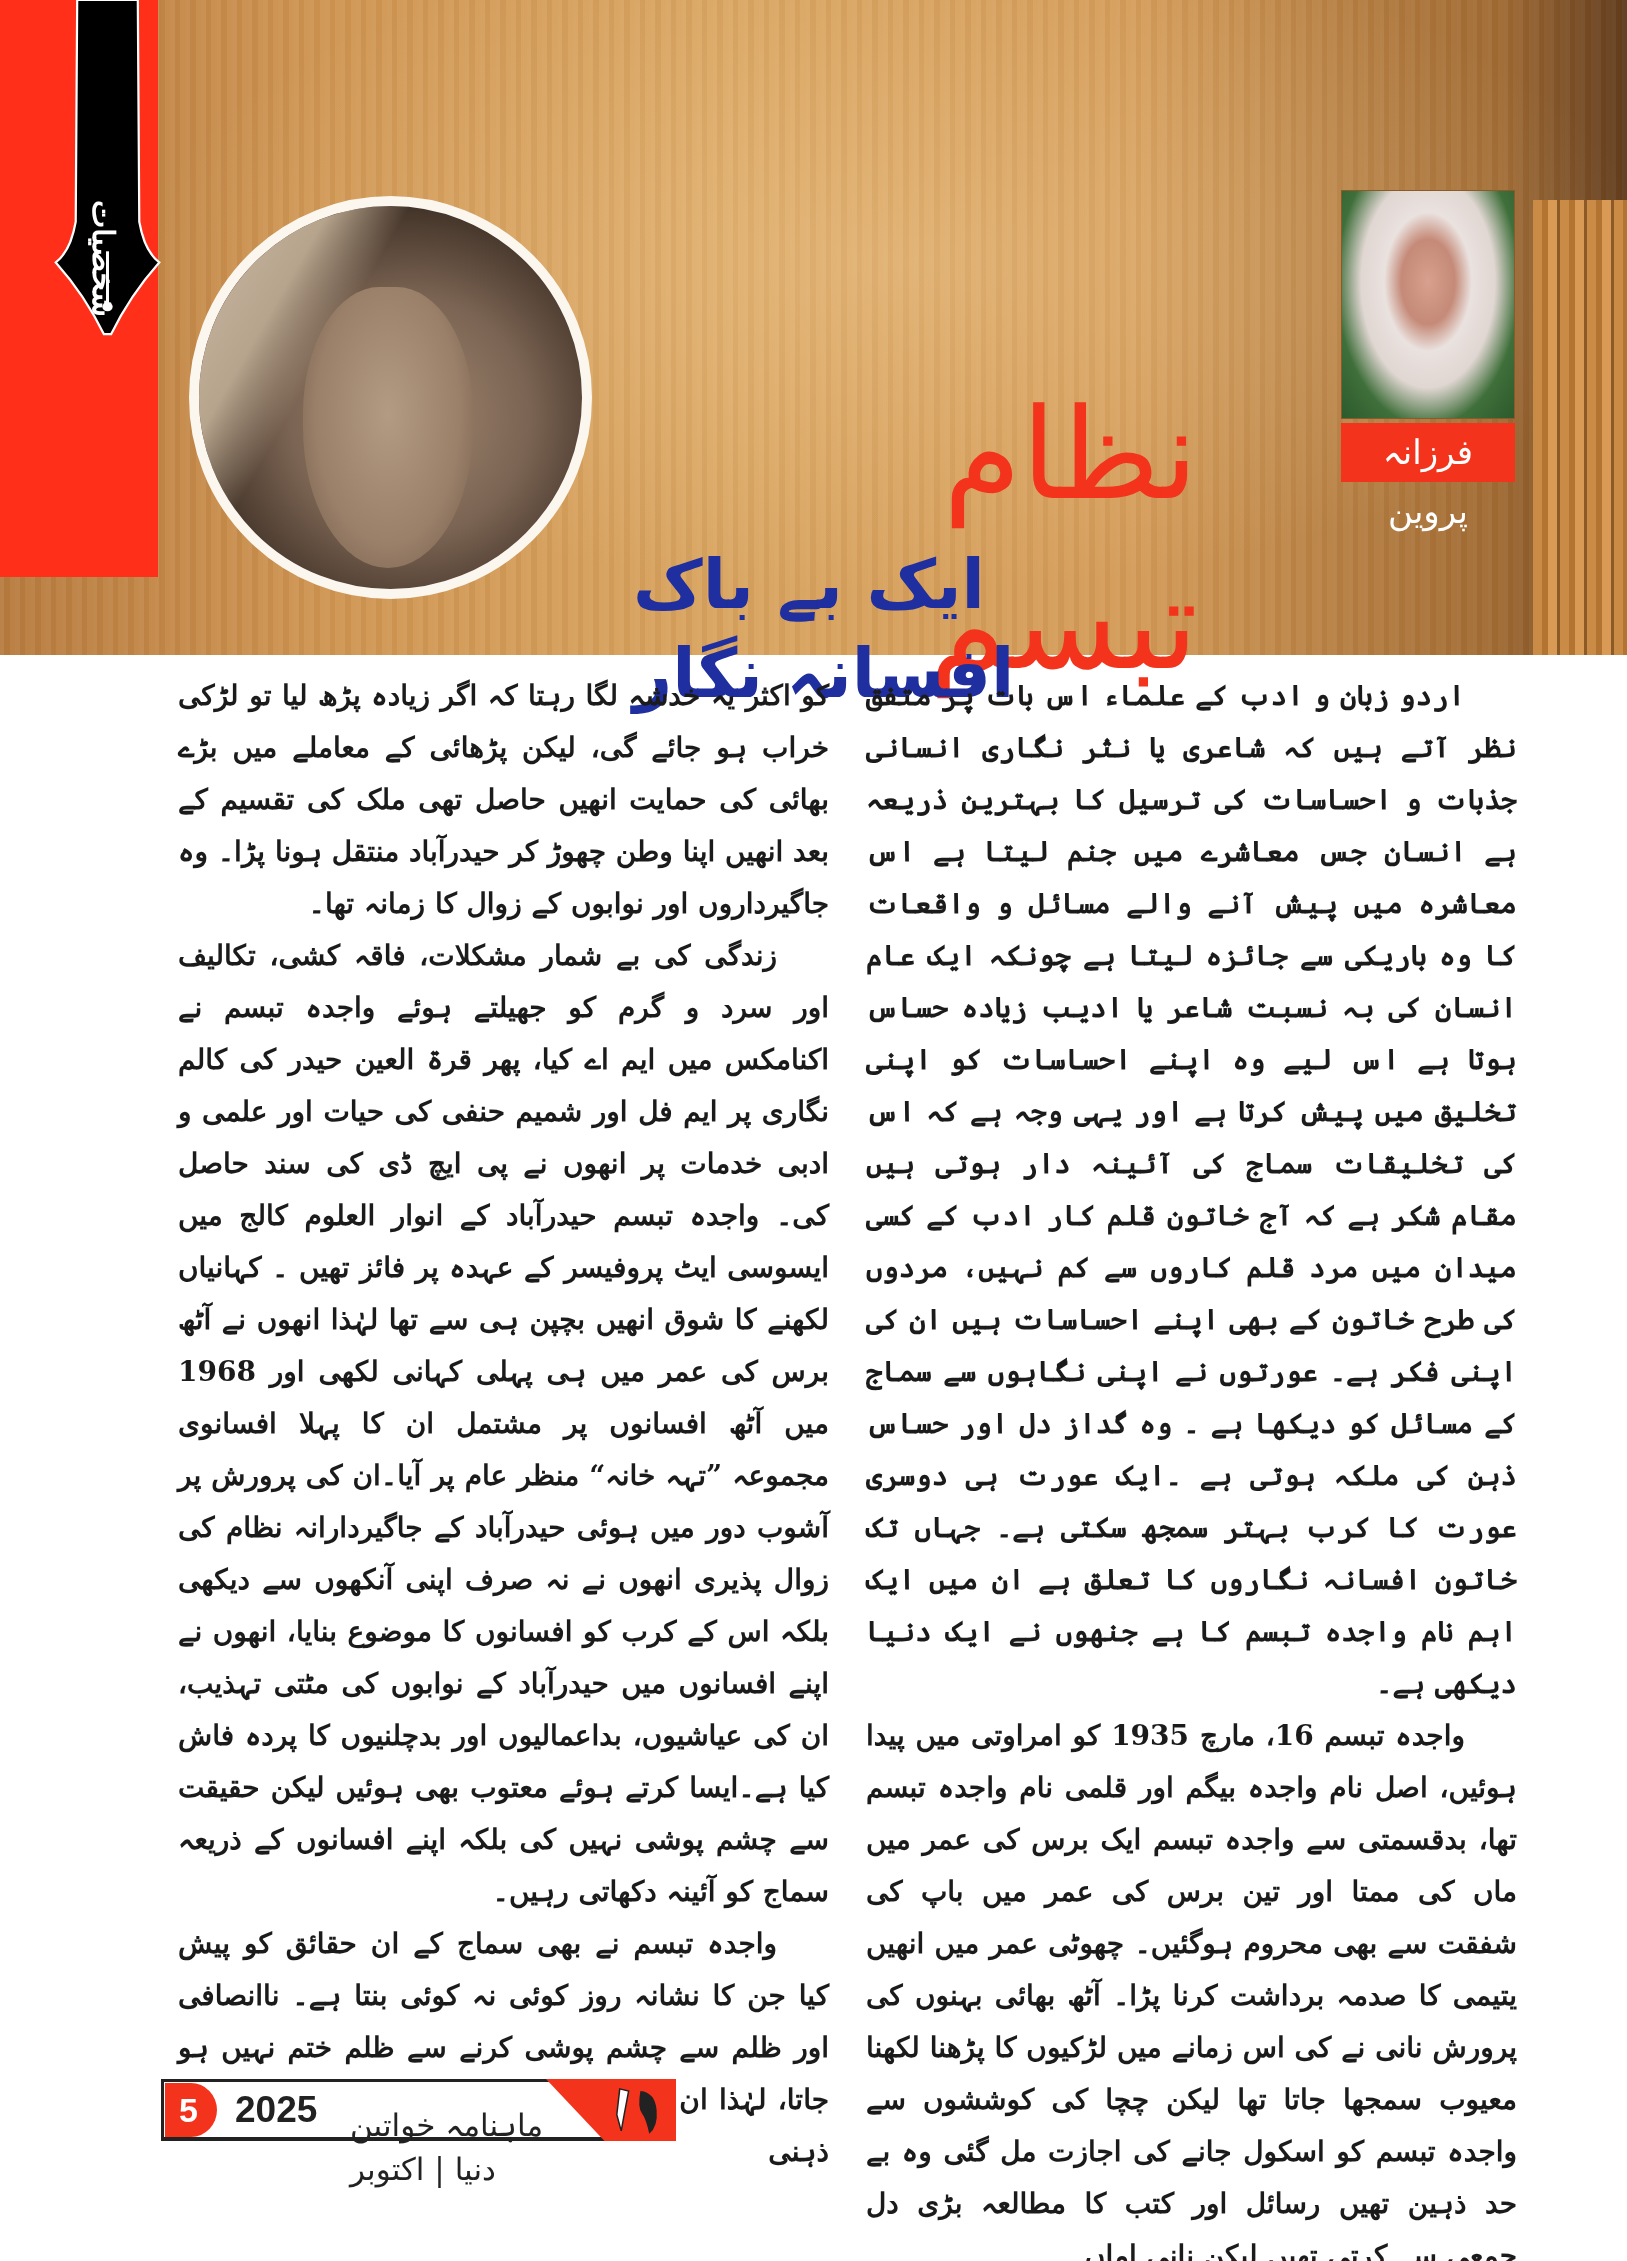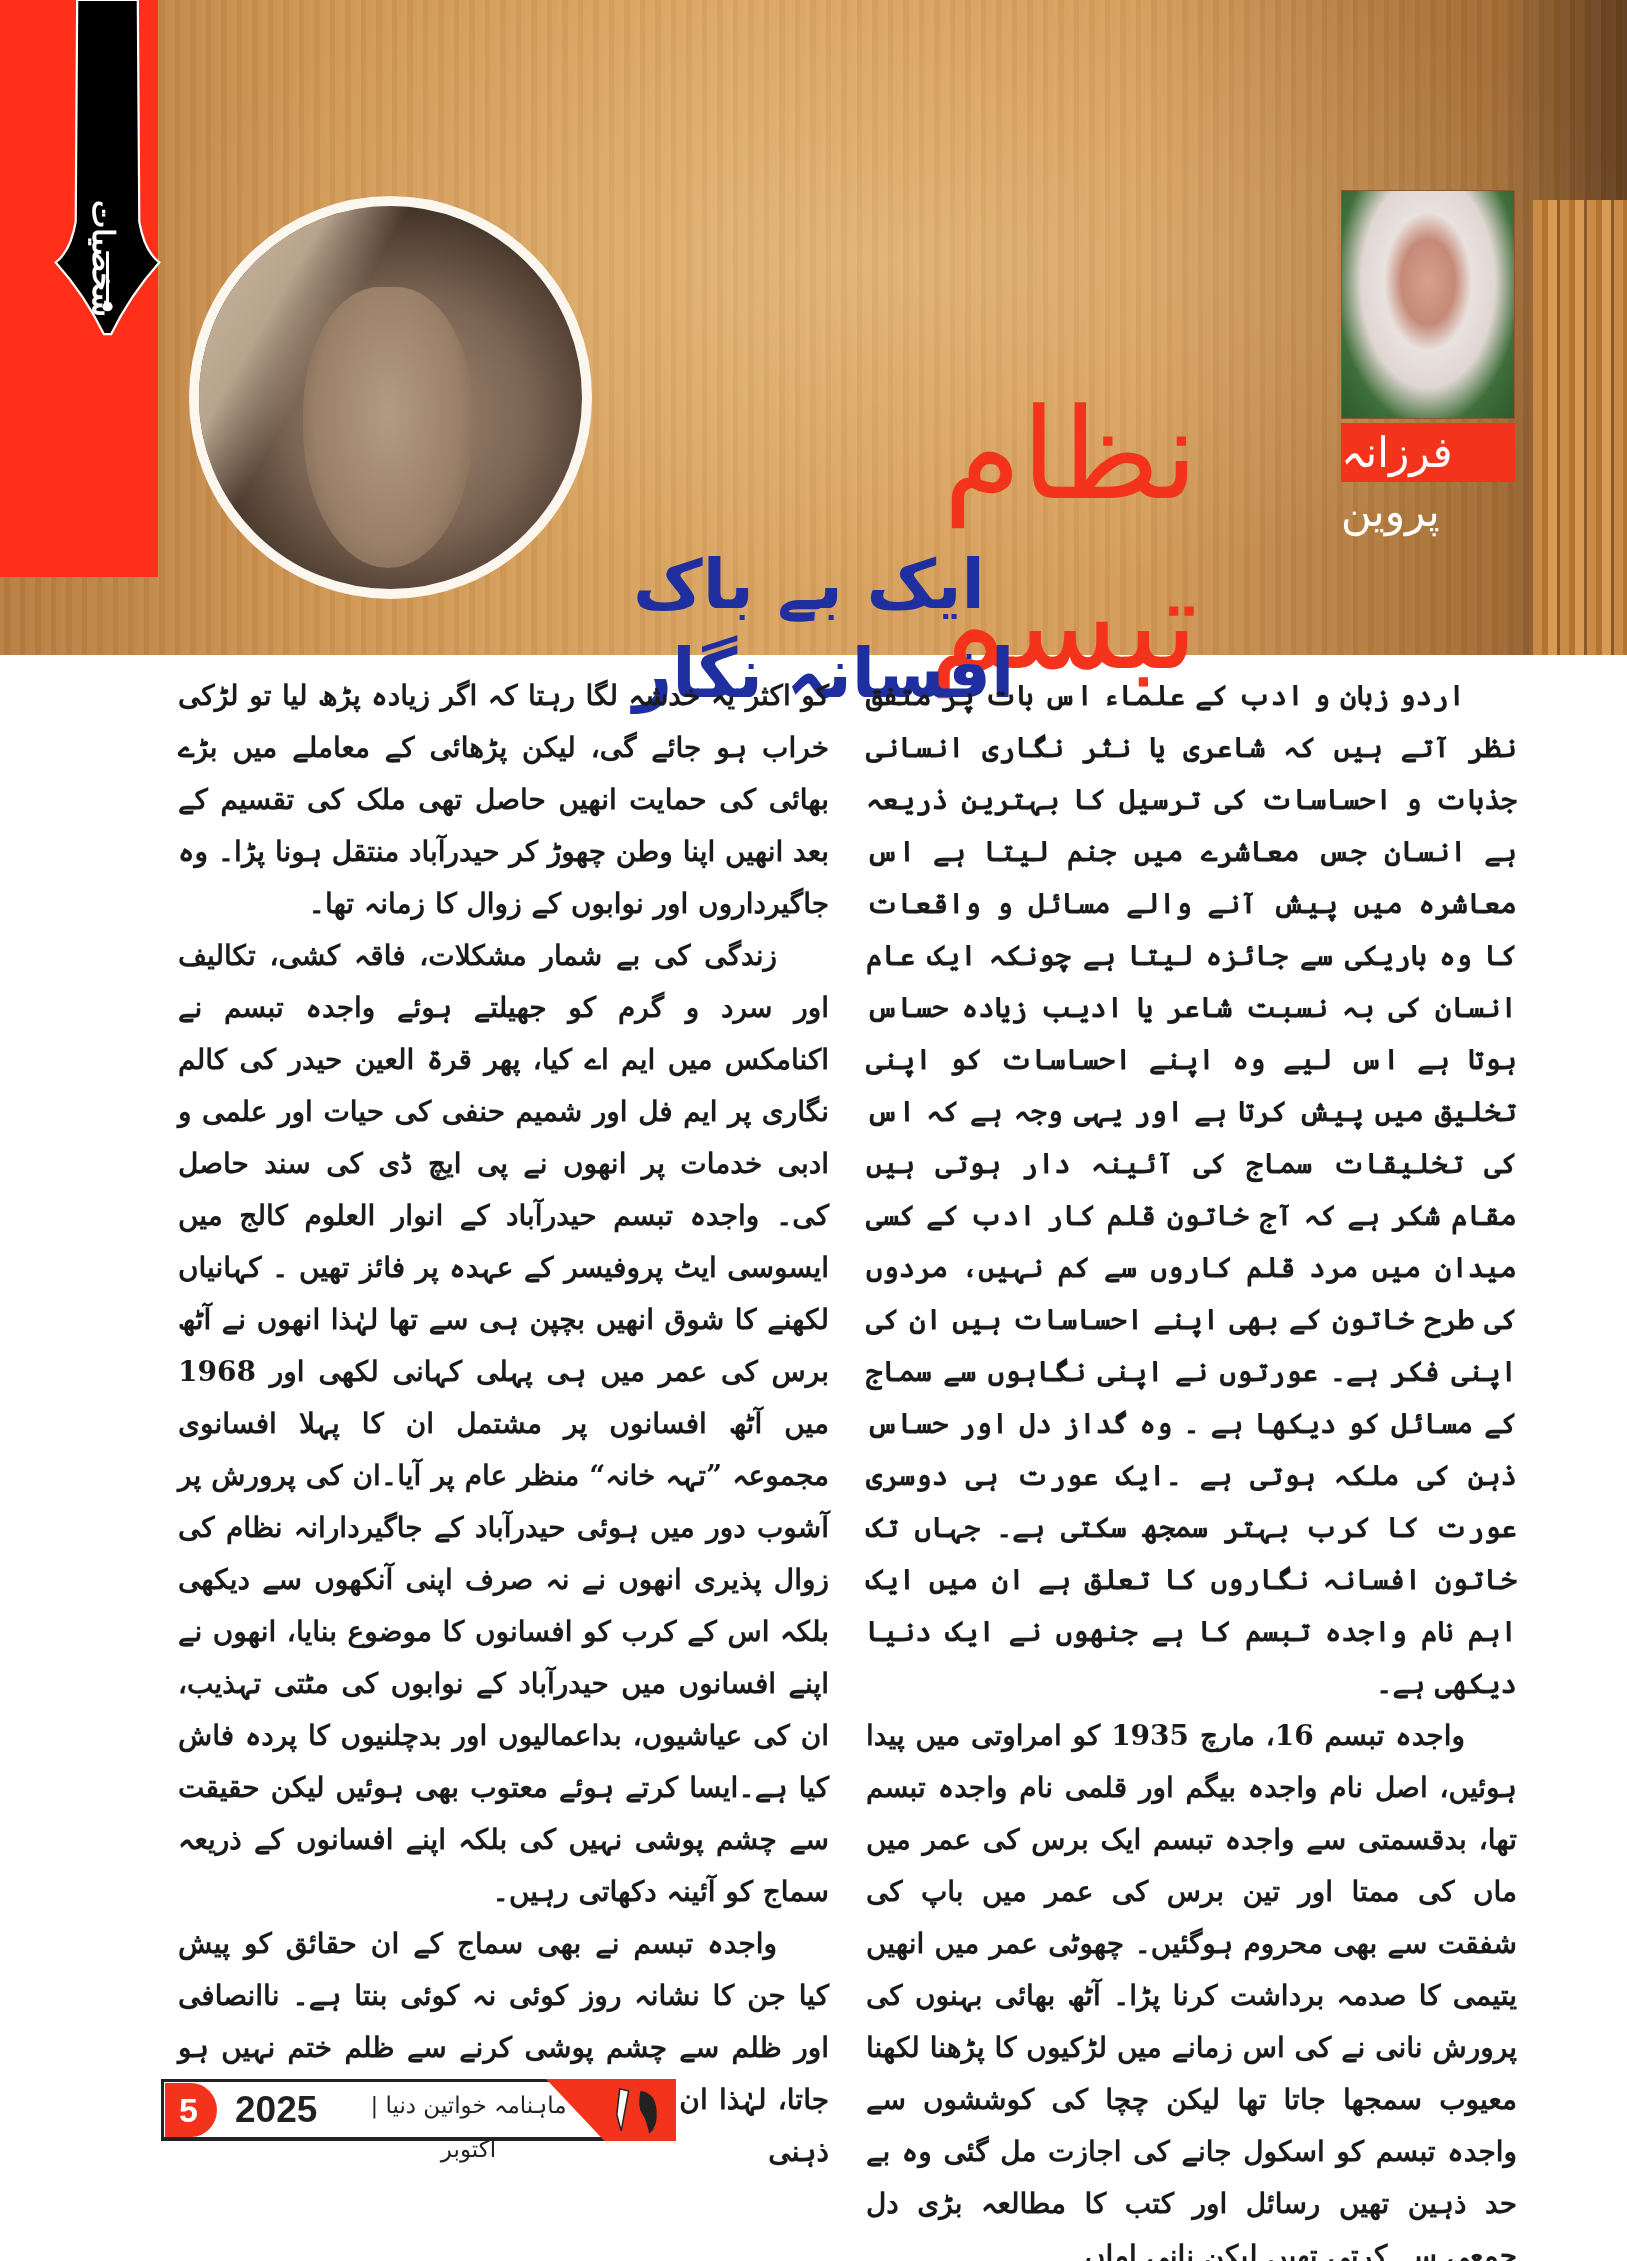--- a/index.html
+++ b/index.html
@@ -21,35 +21,35 @@
       background: linear-gradient(120deg, #c9b9a4 0%, #b7a48d 22%, rgba(0,0,0,0) 35%); }
     .portrait .face { position: absolute; left: 104px; top: 81px; width: 170px; height: 281px; border-radius: 45% 45% 50% 50%;
       background: radial-gradient(ellipse at 50% 45%, #b39a82 0%, #9a8069 60%, #6f5847 100%); }
     .title-red { position: absolute; left: 636px; top: 370px; width: 562px; height: 170px; color: #f3331c;
       font-size: 126px; font-family: "DejaVu Serif", serif; direction: rtl; text-align: right; line-height: 170px; }
     .title-blue { position: absolute; left: 633px; top: 540px; width: 577px; height: 89px; color: #1f2fa0;
       font-size: 68px; font-weight: bold; direction: rtl; text-align: left; line-height: 89px; }
     .author-photo { position: absolute; left: 1341px; top: 190px; width: 174px; height: 229px; border: 1.5px solid #8a5a2b; box-sizing: border-box;
       background: radial-gradient(ellipse at 50% 40%, #d8a08e 0%, #c58a78 22%, #eae2df 36%, #e0d6d2 55%, #3f6f3a 75%, #2c5a2c 100%); }
     .author-name { position: absolute; left: 1341px; top: 423px; width: 174px; height: 59px; background: #f3331c; color: #fff;
-      font-size: 42px; direction: rtl; text-align: left; line-height: 59px; font-family: "DejaVu Serif", serif; }
+      font-size: 34px; direction: rtl; text-align: center; line-height: 59px; font-family: "DejaVu Serif", serif; }
     .scroll { position: absolute; left: 1533px; top: 200px; width: 95px; height: 455px;
       background: repeating-linear-gradient(90deg, #c98b45 0 9px, #b27430 9px 15px, #d89a54 15px 24px, #8c5a26 24px 27px); }
     .col { position: absolute; top: 670px; width: 651px; direction: rtl; text-align: justify; color: #1b1b1b;
       font-family: "DejaVu Serif", serif; font-size: 28px; line-height: 52px; }
     .col p { margin: 0; text-indent: 52px; font-weight: bold; }
     .col-right { left: 866px; }
     .col-left { left: 178px; }
     .footer { position: absolute; left: 161px; top: 2079px; width: 515px; height: 65px; }
     .footer-bar { position: absolute; left: 0; top: 0; width: 515px; height: 62px; border-top: 3.7px solid #222; border-bottom: 4.4px solid #222; border-left: 3.7px solid #222; box-sizing: border-box; background: #fff; }
     .footer-red-left { position: absolute; left: 3.7px; top: 3.7px; width: 52px; height: 54px; background: #f3331c; border-radius: 0 50% 50% 0; }
     .footer-red-right { position: absolute; left: 385px; top: 0; width: 130px; height: 62px; background: #f3331c; clip-path: polygon(0 0, 100% 0, 100% 100%, 45% 100%); }
     .footer-page { position: absolute; left: 10.4px; top: 9px; width: 34px; height: 44px; color: #fff; font-weight: bold; font-size: 34px; line-height: 44px; text-align: center; font-family: "Liberation Sans", sans-serif; }
     .footer-year { position: absolute; left: 74px; top: 9px; width: 111px; height: 44px; color: #222; font-weight: bold; font-size: 37px; line-height: 44px; font-family: Liberation Sans, sans-serif; }
-    .footer-mag { position: absolute; left: 189px; top: 4px; width: 237px; height: 44px; color: #222; font-size: 23px; line-height: 44px; direction: rtl; text-align: center; font-family: "DejaVu Serif", serif; }
+    .footer-mag { position: absolute; left: 189px; top: 24px; width: 237px; height: 44px; color: #222; font-size: 31px; line-height: 44px; direction: rtl; text-align: left; font-family: "DejaVu Serif", serif; }
     .footer-logo { position: absolute; left: 444px; top: 6px; width: 59px; height: 52px; }
   </style>
 </head>
 <body>
 
 <div class="banner">
   <div class="grain"></div>
   <div class="shade"></div>
 </div>
 

